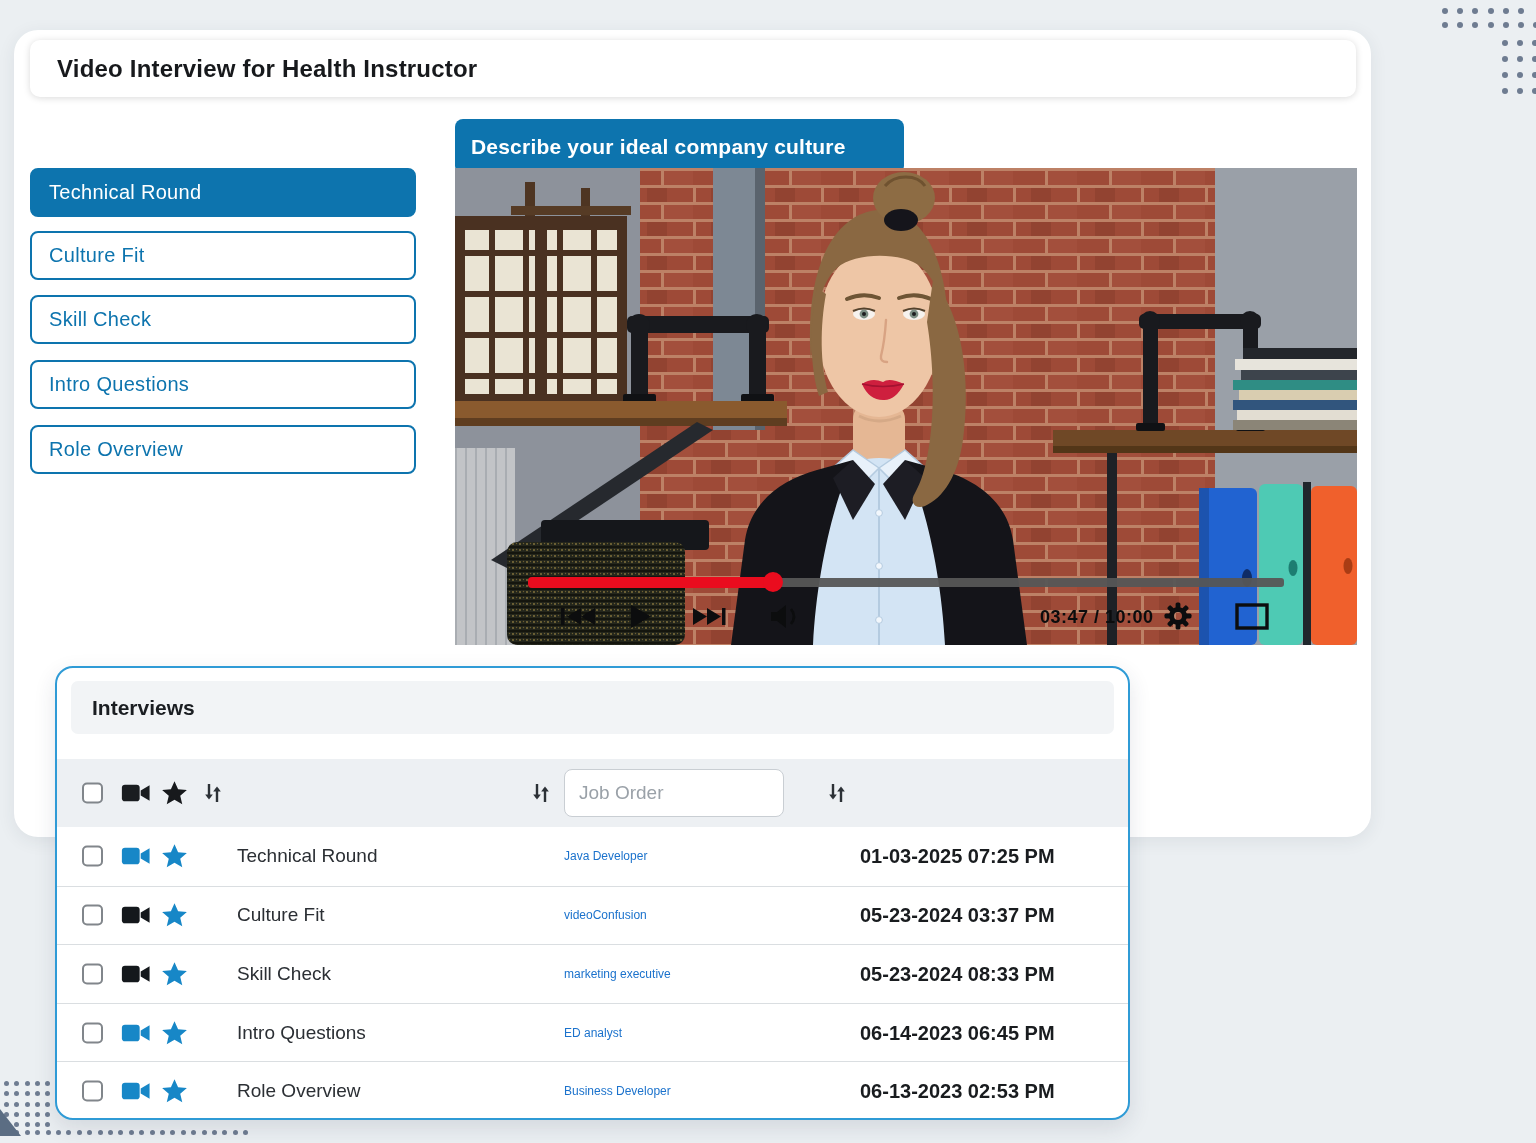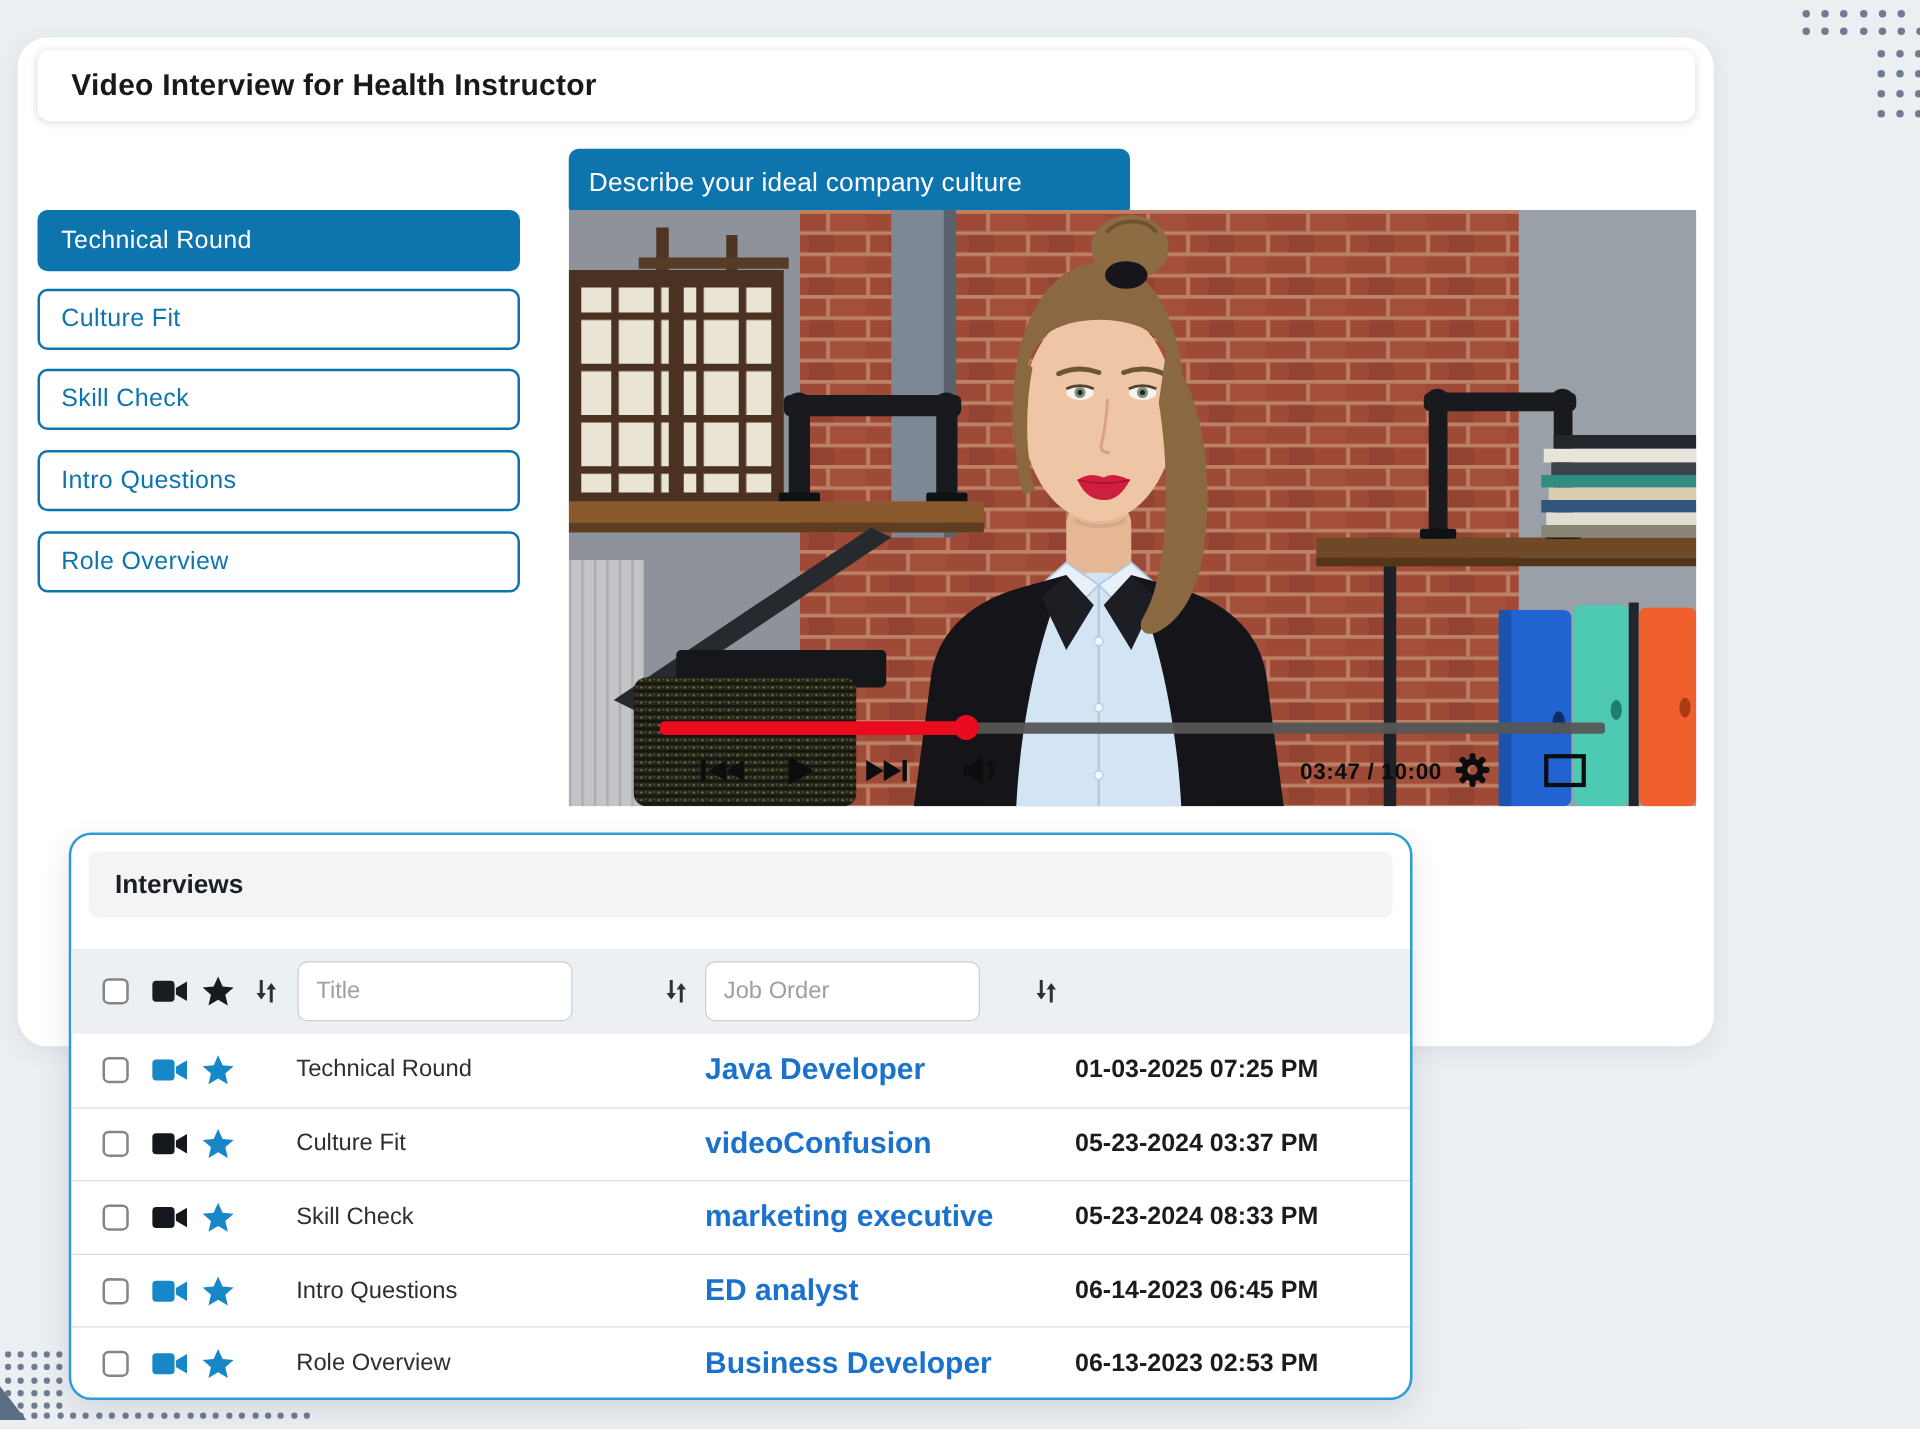--- a/index.html
+++ b/index.html
@@ -31,21 +31,21 @@
     position:absolute; left:16px; width:386px; height:49px;
     border:2px solid #0d74ae; border-radius:8px; background:#fff;
     color:#0d74ae; font-size:20px; text-align:left; padding-left:17px;
     font-family:inherit; cursor:pointer; letter-spacing:.3px;
   }
   .side-btn.active { background:#0d74ae; color:#fff; }
   .b0{top:138px}.b1{top:201px}.b2{top:265px}.b3{top:330px}.b4{top:395px}
   .question-badge {
     position:absolute; left:441px; top:89px; width:449px; height:55px;
     background:#0d74ae; border-radius:8px; color:#fff;
-    font-size:21px; font-weight:400; display:flex; align-items:center;
+    font-size:21px; font-weight:700; display:flex; align-items:center;
     padding-left:16px; letter-spacing:.2px;
   }
   .video { position:absolute; left:441px; top:138px; width:902px; height:435px; }
   .video svg { display:block; width:902px; height:477px; }
   svg text { font-family:"Liberation Sans", sans-serif; }
   
   .panel {
     position:absolute; left:55px; top:666px; width:1075px; height:454px;
     background:#fff; border:2px solid #2f9bd6; border-radius:18px;
     box-shadow:0 8px 22px rgba(40,50,70,.12); overflow:hidden; z-index:5;
@@ -67,21 +67,21 @@
     height:48px; top:10px; transform:none;
   }
   .flt::placeholder { color:#9aa1a8; opacity:1; }
   .c-cb{left:25px} .c-cam{left:64px} .c-star{left:104px} .c-srt1{left:146px}
   .c-srt2{left:474px} .c-srt3{left:770px}
   #f-title{left:181px;width:220px} #f-job{left:507px;width:220px} #f-date{left:802px;width:223px}
   .rows { position:absolute; left:0; right:0; top:159px; bottom:0; }
   .irow { position:relative; height:58.6px; }
   .irow + .irow { border-top:1px solid #dadee1; }
   .rt { left:180px; font-size:19px; font-weight:500; color:#2b2f34; }
-  .rj { left:507px; font-size:24px; font-weight:700; color:#1b72cc; text-decoration:none; cursor:pointer; }
+  .rj { left:507px; font-size:12px; font-weight:400; color:#1b72cc; text-decoration:none; cursor:pointer; }
   .rd { left:803px; font-size:20px; font-weight:600; color:#191c1f; }
   .cam .cam-fill { fill:#1787c7; }
   .cam.cam-black .cam-fill { fill:#14181c; }
   .cam.cam-dark .cam-fill { fill:#1a1d20; }
   .star-blue { fill:#1787c7; } .star-dark { fill:#17191c; }
   .srt-stroke { stroke:#2c3136; stroke-width:2.4; fill:none; }
   .srt-fill { fill:#2c3136; }
   .icon-btn { cursor:pointer; }
 </style>
 </head>
@@ -354,21 +354,20 @@
       </svg>
       <svg class="c-star" width="27" height="27" viewBox="0 0 24 24">
         <polygon class="star-dark" points="12,1.5 15.2,8.6 23,9.3 17.1,14.4 18.9,22.1 12,18 5.1,22.1 6.9,14.4 1,9.3 8.8,8.6"></polygon>
       </svg>
       <svg class="c-srt1" width="20" height="25" viewBox="0 0 20 24">
         <path class="srt-stroke" d="M6,3 L6,17"></path>
           <path class="srt-fill" d="M2.2,13.4 L6,18.6 L9.8,13.4 Z"></path>
         <path class="srt-stroke" d="M14,21 L14,7"></path>
           <path class="srt-fill" d="M10.2,10.6 L14,5.4 L17.8,10.6 Z"></path>
       </svg>
-      <input id="f-title" class="flt" type="text" placeholder="Title" style="">
       <svg class="c-srt2" width="20" height="25" viewBox="0 0 20 24">
         <path class="srt-stroke" d="M6,3 L6,17"></path>
           <path class="srt-fill" d="M2.2,13.4 L6,18.6 L9.8,13.4 Z"></path>
         <path class="srt-stroke" d="M14,21 L14,7"></path>
           <path class="srt-fill" d="M10.2,10.6 L14,5.4 L17.8,10.6 Z"></path>
       </svg>
       <input id="f-job" class="flt" type="text" placeholder="Job Order" style="">
       <svg class="c-srt3" width="20" height="25" viewBox="0 0 20 24">
         <path class="srt-stroke" d="M6,3 L6,17"></path>
           <path class="srt-fill" d="M2.2,13.4 L6,18.6 L9.8,13.4 Z"></path>

